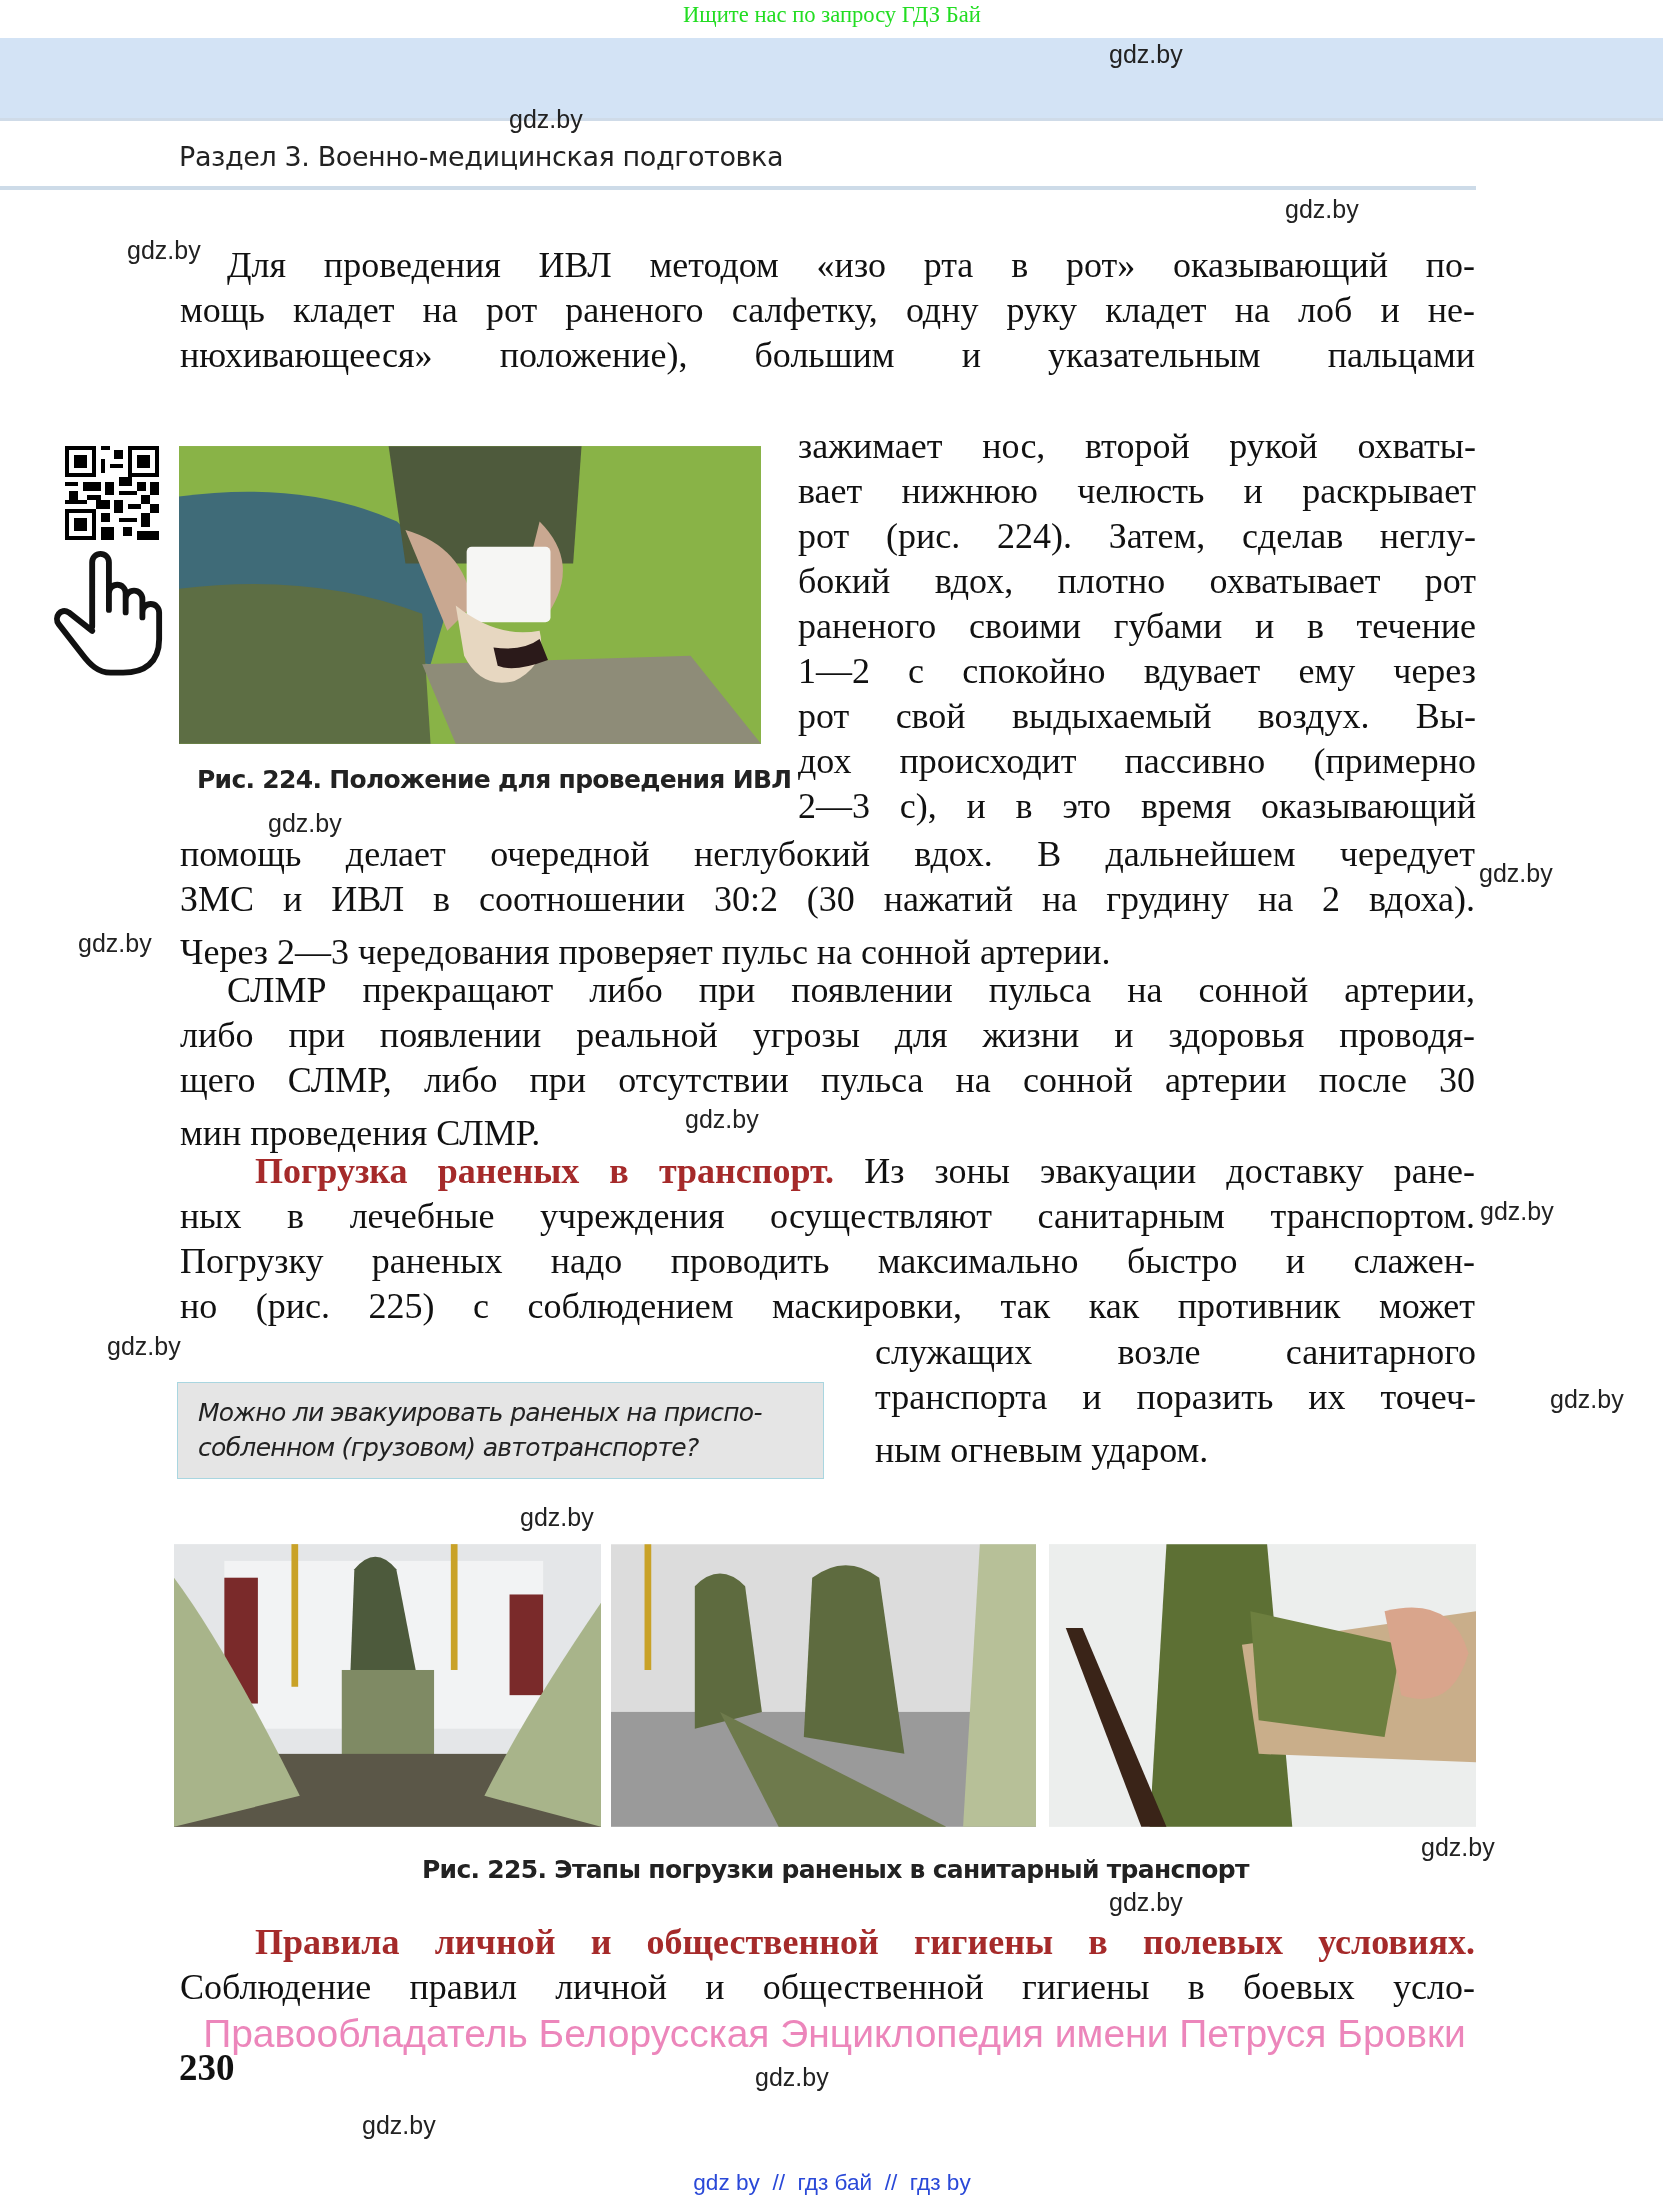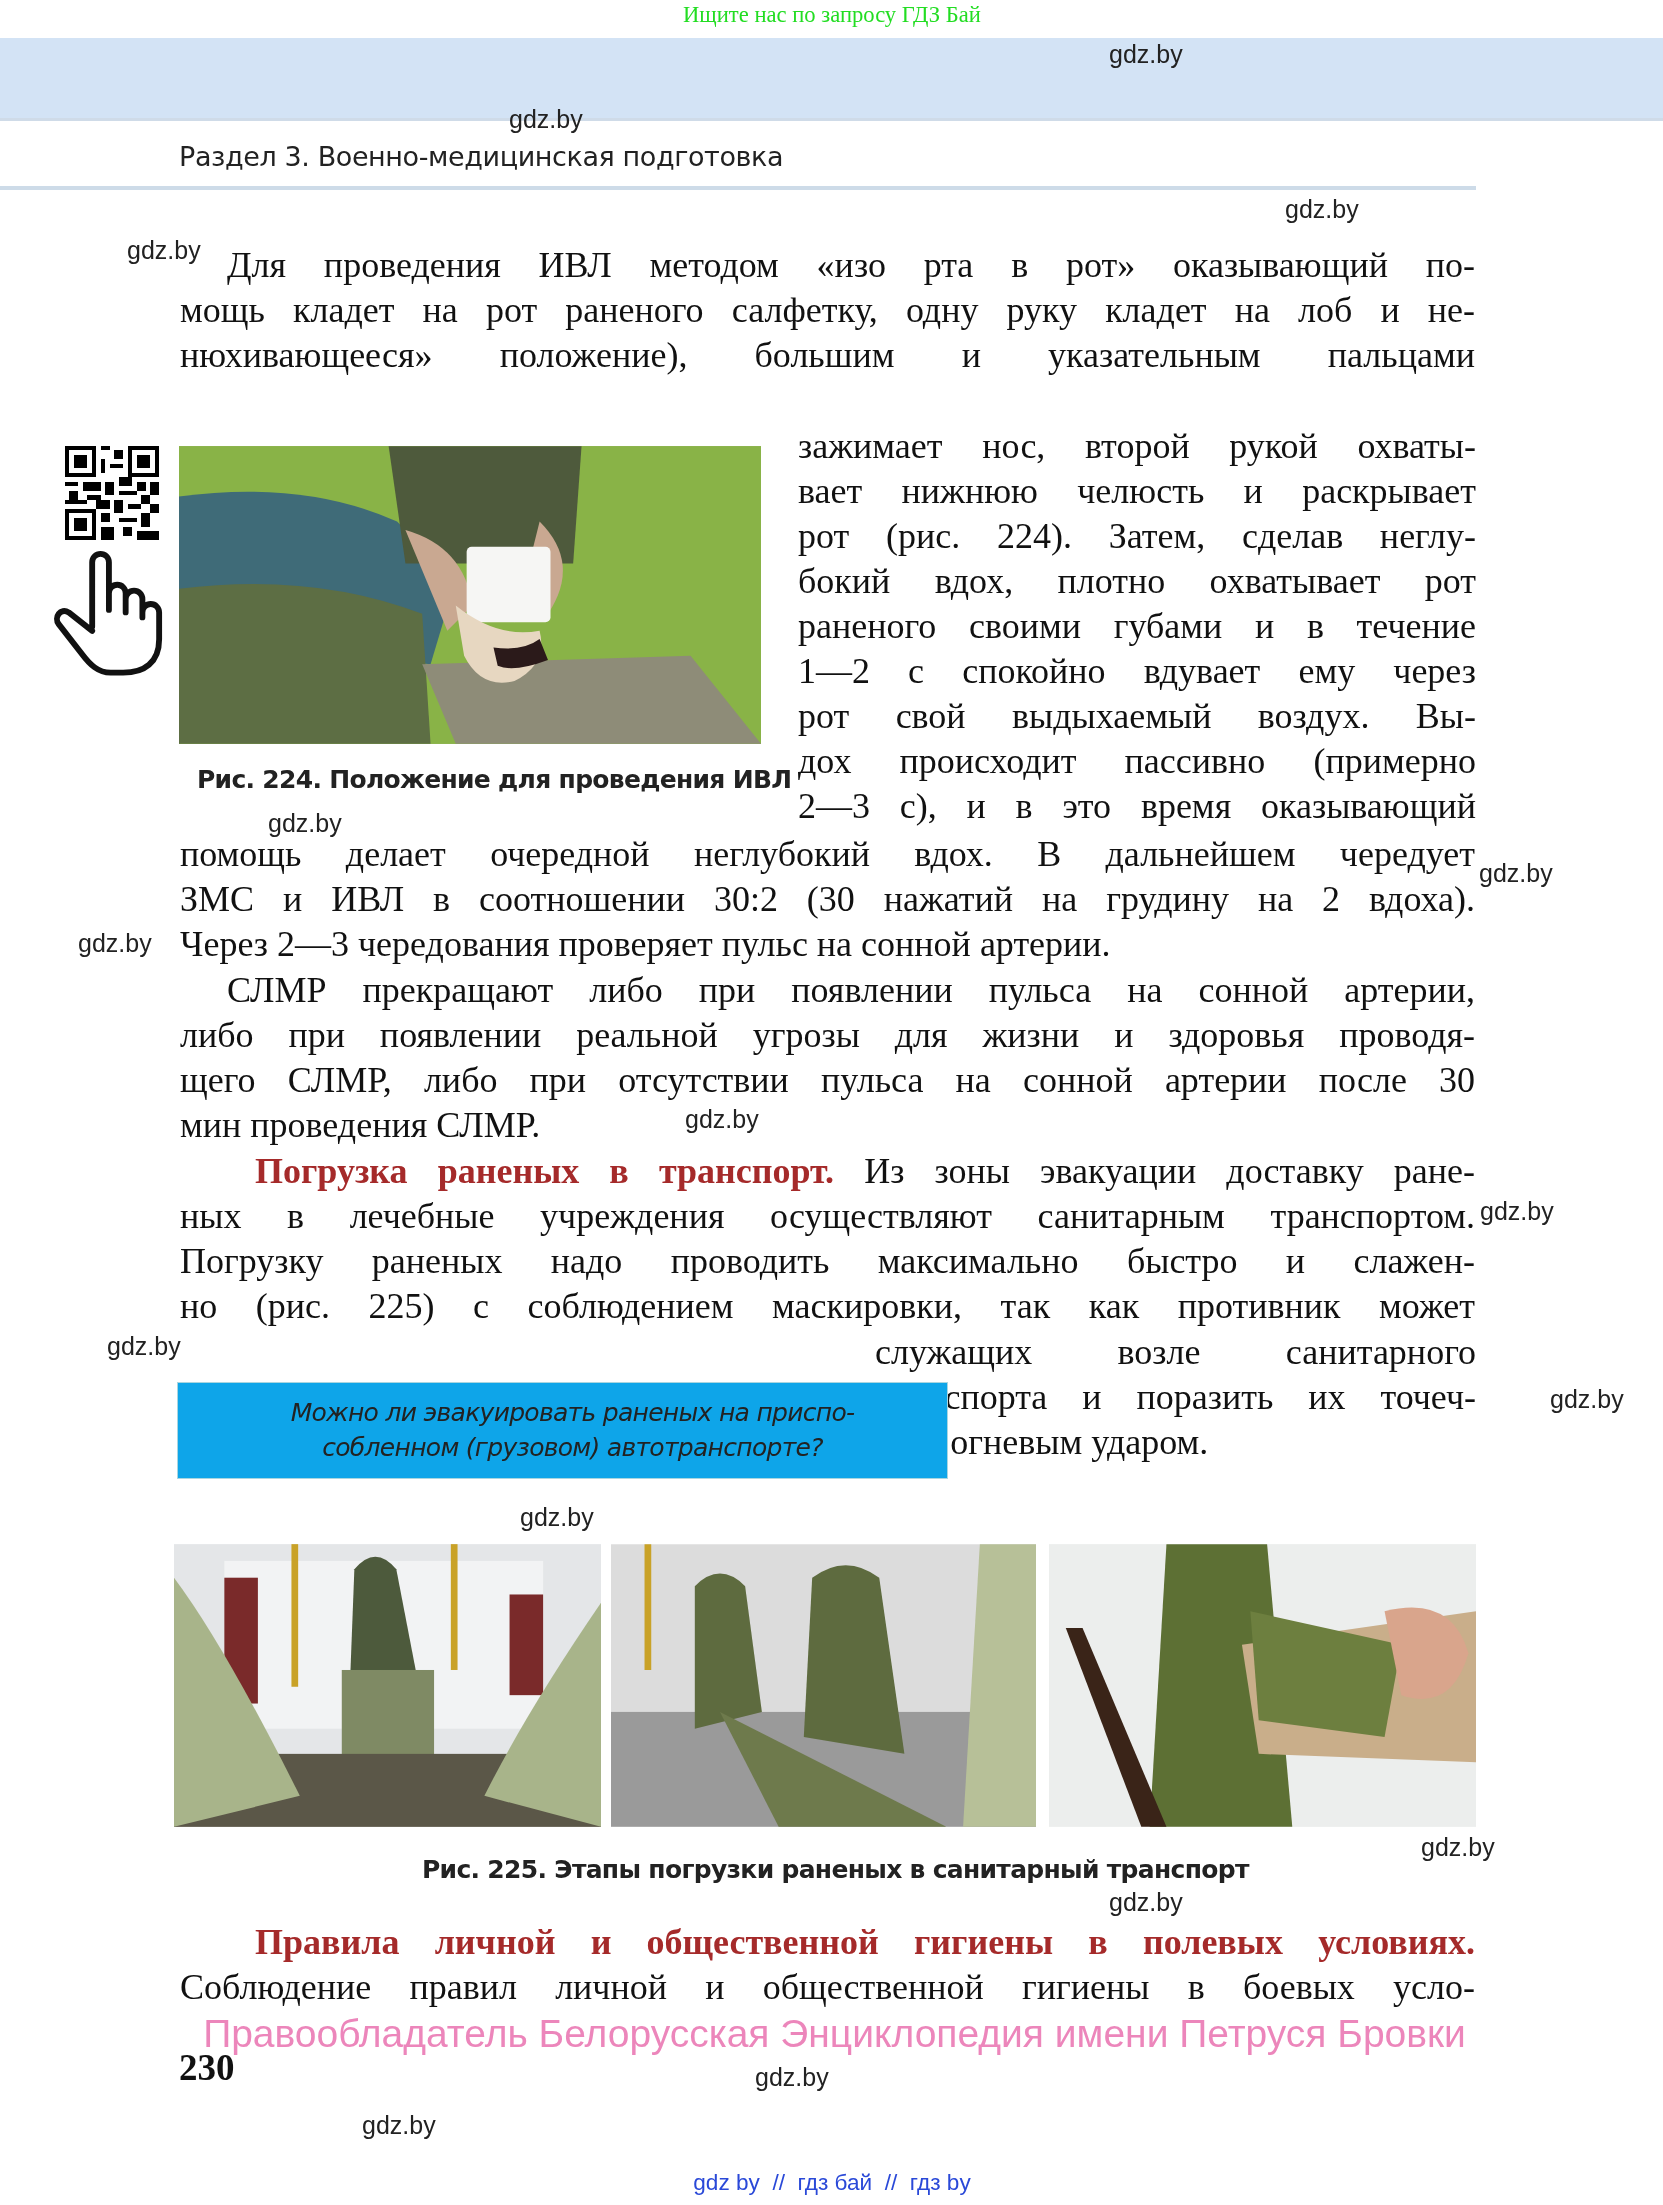--- a/index.html
+++ b/index.html
@@ -19,33 +19,33 @@
     left: 179px; top: 141px; font-family: "DejaVu Sans", "Liberation Sans", sans-serif;
     font-size: 27px; color: #222; white-space: nowrap; letter-spacing: -0.4px; text-align: right;
   }
   .head-rule { left: 0; top: 186px; width: 1476px; height: 4.2px; background: #cddbe8; }
   .txt {
     font-family: "Liberation Serif", "DejaVu Serif", serif;
     font-size: 36px; line-height: 45px; white-space: nowrap; color: #111;
     text-align: justify; text-align-last: justify;
   }
   .line { display: block; height: 45px; }
-  .line.jl { text-align-last: left; }
+  .line.jl { text-align-last: left; margin-top: 8px; }
   .red { color: #a52a2a; font-weight: bold; margin-left: 28px; }
   .caption {
     font-family: "DejaVu Sans", "Liberation Sans", sans-serif; font-size: 25px; color: #222; white-space: nowrap;
     letter-spacing: -0.7px;
     font-weight: bold;
   }
   .photo { overflow: hidden; }
   .qbox {
-    left: 177px; top: 1382px; width: 771px; height: 97px;
-    background: #0ea5e9; border: 1.7px solid #a9d6e0; box-sizing: border-box;
+    left: 177px; top: 1382px; width: 647px; height: 97px;
+    background: #e5e5e5; border: 1.7px solid #a9d6e0; box-sizing: border-box;
     font-family: "DejaVu Sans", "Liberation Sans", sans-serif; font-style: italic;
-    font-size: 25px; line-height: 35px; color: #222; padding: 11.7px 0 0 20px; letter-spacing: -0.7px; text-align: center;
+    font-size: 25px; line-height: 35px; color: #222; padding: 11.7px 0 0 20px; letter-spacing: -0.7px;
   }
   .rights {
     left: 147px; top: 2012px; width: 1375px; text-align: center;
     font-family: "Liberation Sans", sans-serif; font-size: 39px; color: #ec86bb; white-space: nowrap;
   }
   .pagenum { left: 179px; top: 2046px; font-family: "Liberation Serif", serif; font-weight: bold; font-size: 37px; color: #111; }
   .footer-links {
     left: 0; top: 2170px; width: 1664px; text-align: center;
     font-family: "Liberation Sans", sans-serif; font-size: 22.6px; color: #2a49d8; white-space: pre;
   }

